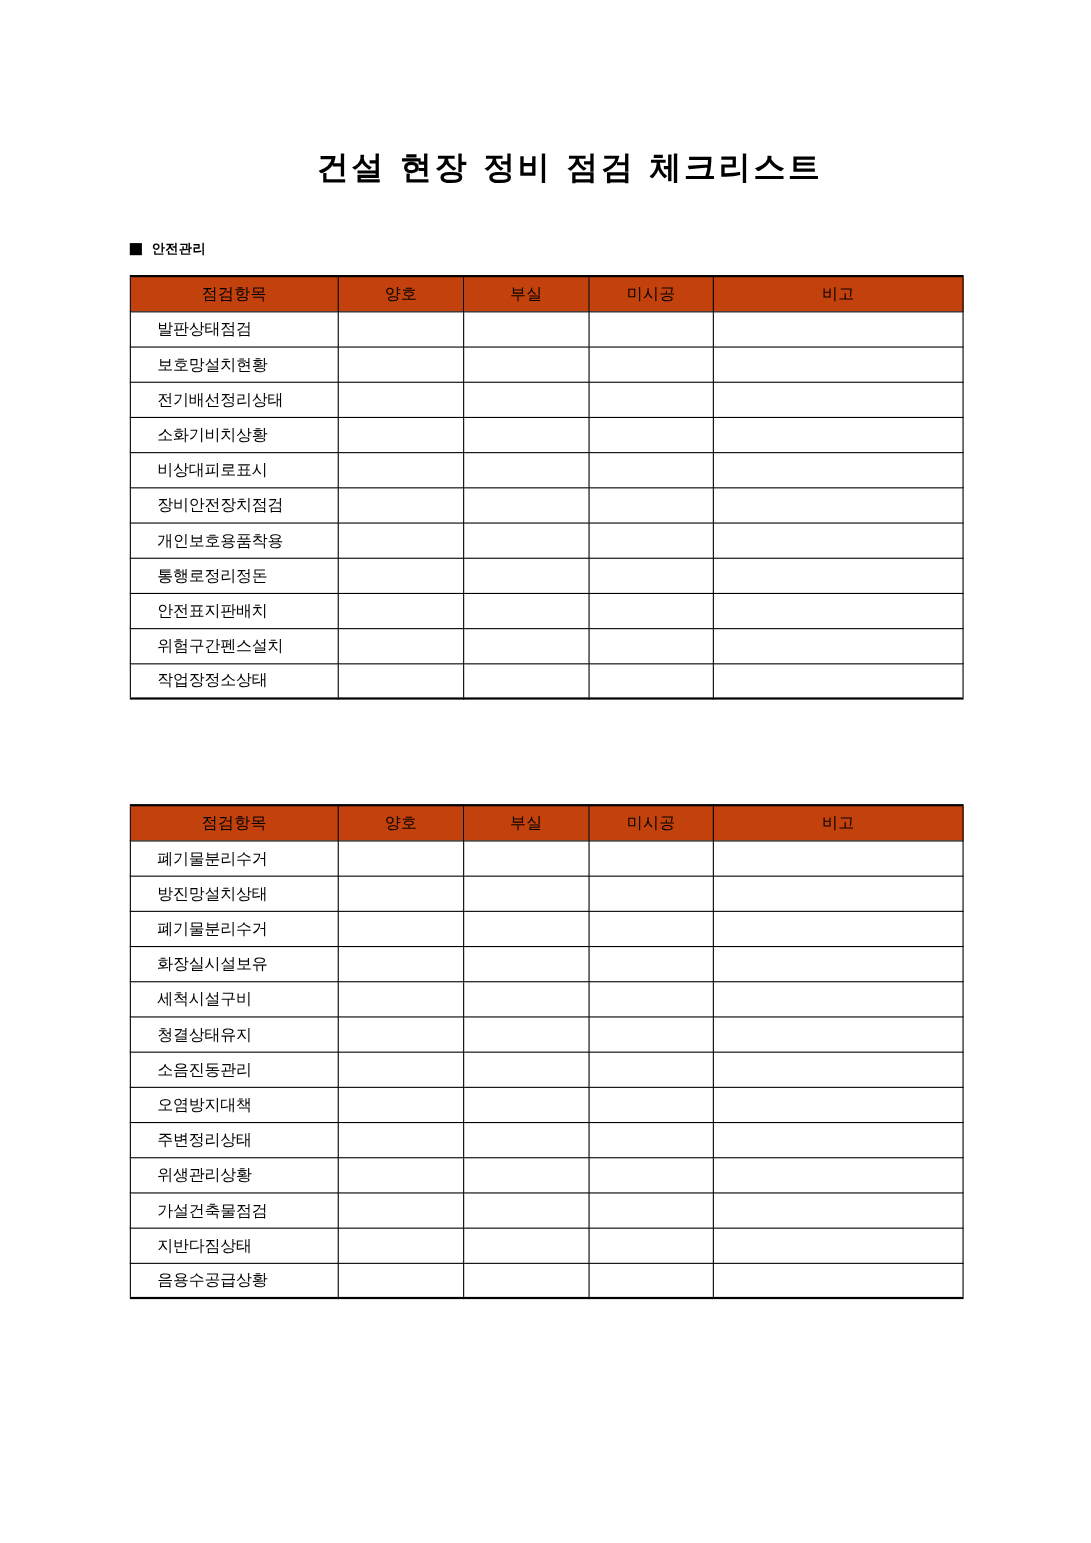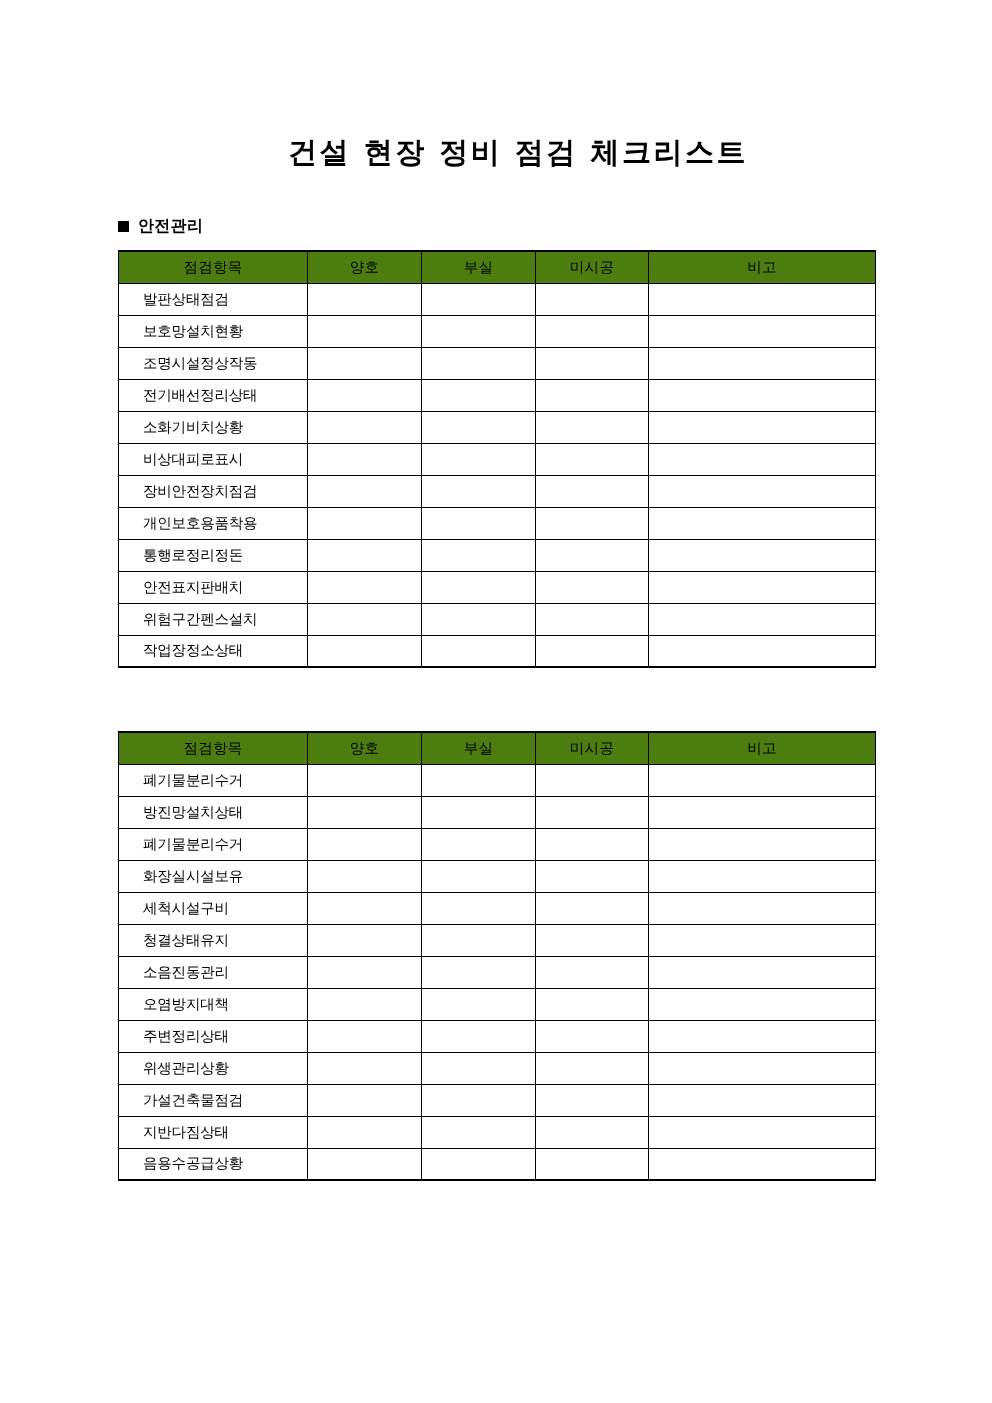--- a/index.html
+++ b/index.html
@@ -38,21 +38,21 @@
     margin-left: 22px;
   }
 
   .section {
     position: absolute;
     left: 118px;
     width: 758px;
   }
 
   .section-heading {
-    font-size: 16px;
+    font-size: 12px;
     font-weight: bold;
     letter-spacing: 0.3px;
     line-height: 20px;
     margin: 0 0 14px 0;
     display: flex;
     align-items: center;
     white-space: nowrap;
   }
 
   .bullet-square {
@@ -84,21 +84,21 @@
   table.check-table td {
     border: 1px solid #000000;
     height: 32px;
     box-sizing: border-box;
     font-size: 14.5px;
     font-weight: normal;
     padding: 0;
   }
 
   table.check-table thead th {
-    background: #4d7c0f;
+    background: #c2410c;
     text-align: center;
     border-bottom: 1px solid #000000;
     letter-spacing: 0.3px;
   }
 
   table.check-table tbody td.item-cell {
     text-align: left;
     padding-left: 24px;
     letter-spacing: -0.2px;
   }
@@ -145,27 +145,20 @@
             <td class="blank-cell"></td>
           </tr>
           <tr>
             <td class="item-cell">보호망설치현황</td>
             <td class="blank-cell"></td>
             <td class="blank-cell"></td>
             <td class="blank-cell"></td>
             <td class="blank-cell"></td>
           </tr>
           <tr>
-            <td class="item-cell">조명시설정상작동</td>
-            <td class="blank-cell"></td>
-            <td class="blank-cell"></td>
-            <td class="blank-cell"></td>
-            <td class="blank-cell"></td>
-          </tr>
-          <tr>
             <td class="item-cell">전기배선정리상태</td>
             <td class="blank-cell"></td>
             <td class="blank-cell"></td>
             <td class="blank-cell"></td>
             <td class="blank-cell"></td>
           </tr>
           <tr>
             <td class="item-cell">소화기비치상황</td>
             <td class="blank-cell"></td>
             <td class="blank-cell"></td>

